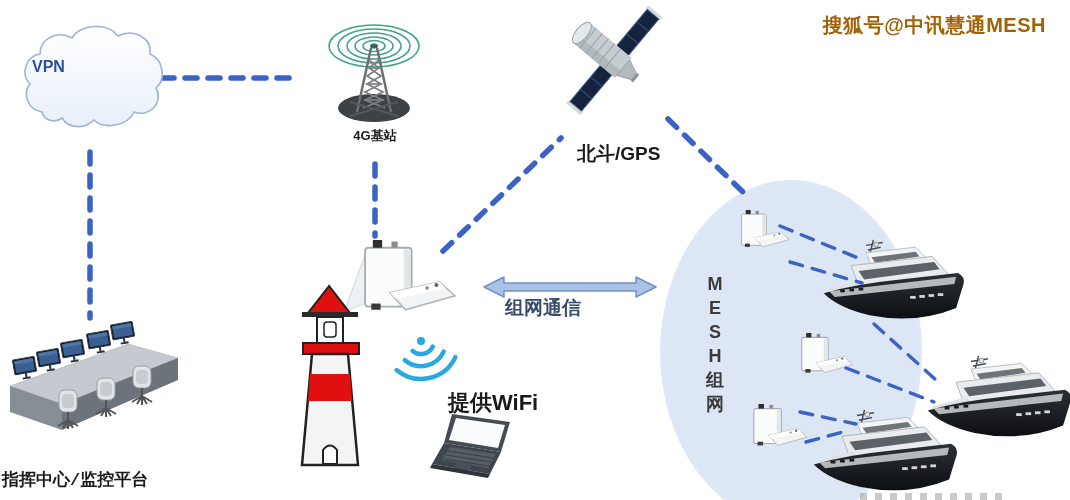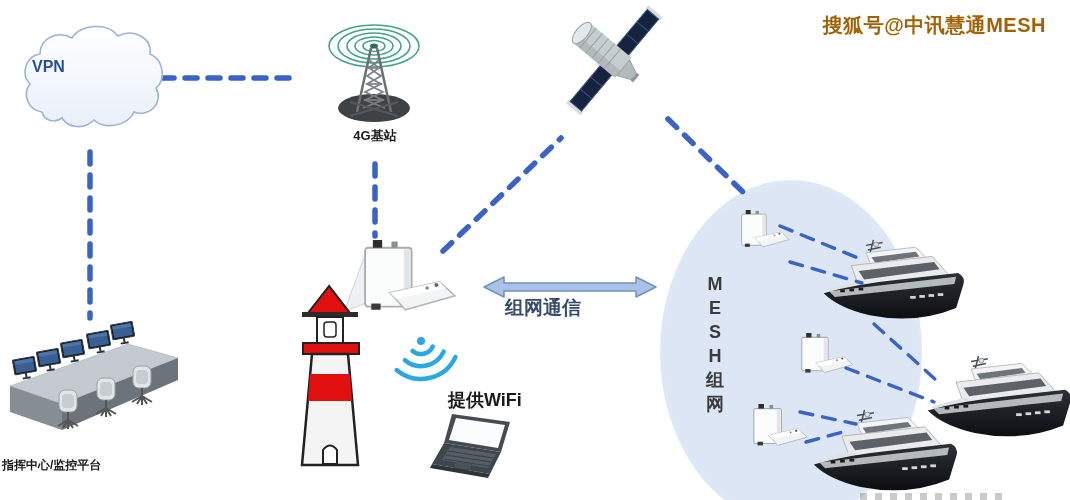--- a/index.html
+++ b/index.html
@@ -2,22 +2,22 @@
 <html><head>
 <meta charset="utf-8">
 <style>
   html,body{margin:0;padding:0;background:#fff;}
   .canvas{position:relative;width:1070px;height:500px;overflow:hidden;background:#ffffff;
           font-family:"Liberation Sans",sans-serif;}
   .layer{position:absolute;left:0;top:0;}
   .lbl{position:absolute;font-weight:700;color:#1a1a1a;white-space:nowrap;}
   .lbl-basestation{left:325px;top:127px;width:100px;text-align:center;font-size:13px;}
   .lbl-satellite{left:577px;top:141px;font-size:19px;}
-  .lbl-command{left:2px;top:457px;font-size:12px;}
-  .lbl-wifi{left:448px;top:388px;font-size:18px;text-align:right;}
+  .lbl-command{left:2px;top:468px;font-size:17px;font-family:Liberation Mono, monospace;}
+  .lbl-wifi{left:448px;top:388px;font-size:22px;text-align:right;}
   .lbl-meshlink{left:505px;top:295px;width:130px;text-align:left;font-size:19px;color:#374a6b;}
   .cloud-text{left:32px;top:56px;width:112px;text-align:left;font-size:16px;line-height:21px;
               color:#2a4d9b;font-weight:700;position:absolute;}
   .watermark{position:absolute;right:24px;top:12px;font-size:20px;font-weight:800;color:#a16207;
              letter-spacing:.5px;}
   .mesh-zone{position:absolute;left:660px;top:180px;width:262px;height:344px;border-radius:50%;
              background:radial-gradient(ellipse at center,#dce6f5 0%,#dce6f5 68%,rgba(220,230,245,0) 100%);}
   .mesh-vtext{position:absolute;left:700px;top:272px;width:30px;text-align:center;}
   .mesh-vtext span{display:block;font-size:18px;font-weight:700;color:#3b3b3b;line-height:24px;}
   .cropped-caption{position:absolute;left:860px;top:493px;width:150px;height:7px;opacity:.45;
@@ -229,20 +229,21 @@
       <line x1="806" y1="442" x2="850" y2="430"></line>
     </g>
   </svg>
 
   <div class="cloud-text">
     <div>VPN</div>
   </div>
 
   <div class="lbl lbl-basestation">4G基站</div>
 
+  <div class="lbl lbl-satellite">北斗/GPS</div>
 
   <div class="lbl lbl-command">指挥中心/监控平台</div>
 
   <div class="lbl lbl-wifi">提供WiFi</div>
 
   <div class="lbl lbl-meshlink">组网通信</div>
 
   <div class="mesh-vtext">
     <span>M</span>
     <span>E</span>

